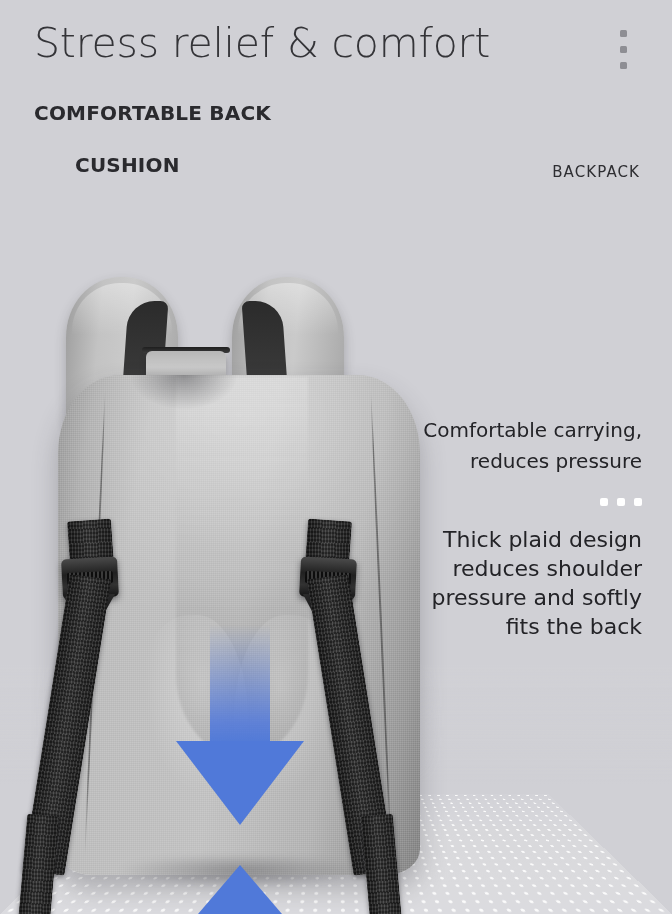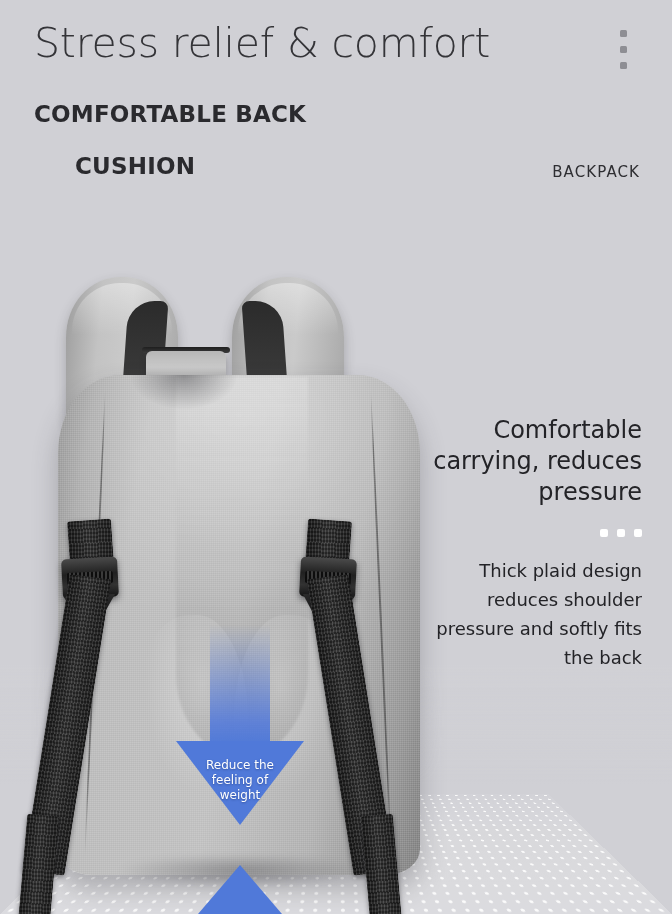--- a/index.html
+++ b/index.html
@@ -30,21 +30,21 @@
   .header{position:absolute;left:0;top:0;width:672px;}
   .title{
     position:absolute;left:34px;top:19px;
     font-size:41px;font-weight:300;color:#343438;letter-spacing:-.2px;
     white-space:nowrap;
   }
   .kebab{position:absolute;left:620px;top:30px;width:10px;height:44px;}
   .kebab i{display:block;width:7px;height:7px;background:#8e8e94;border-radius:1.5px;margin-bottom:9px;}
 
   .sub{
-    position:absolute;left:34px;font-size:23px;font-weight:700;color:#2a2a2e;
+    position:absolute;left:34px;font-size:20px;font-weight:700;color:#2a2a2e;
     letter-spacing:.2px;white-space:nowrap;
   }
   .sub.l1{top:101px;}
   .sub.l2{top:153px;margin-left:41px;}
 
   .eyebrow{
     position:absolute;right:32px;top:163px;
     font-size:15px;font-weight:400;color:#2e2e32;letter-spacing:1.1px;white-space:nowrap;text-align:center;
   }
 
@@ -193,24 +193,24 @@
     position:absolute;left:0;right:0;text-align:center;color:#fff;
     font-size:12px;line-height:15px;font-weight:400;
     text-shadow:0 1px 2px rgba(30,50,110,.5);
     pointer-events:none;
   }
   .arrow-down .arrow-label{top:133px;}
 
   
   .copy{position:absolute;right:30px;top:415px;width:236px;text-align:right;}
   .copy p{margin:0;color:#232327;font-weight:400;}
-  .copy .c1{font-size:24px;line-height:31px;}
+  .copy .c1{font-size:20px;line-height:31px;}
   .dots-sep{display:flex;justify-content:flex-end;gap:9px;margin:21px 0 19px 0;}
   .dots-sep i{width:8px;height:8px;background:#fff;border-radius:2px;display:block;}
-  .copy .c2{font-size:18px;line-height:29px;}
+  .copy .c2{font-size:22px;line-height:29px;}
 </style>
 </head>
 <body>
 
 <div class="page">
 
   <div class="floor"></div>
   <div class="floor-fade"></div>
 
   <div class="header">
@@ -262,25 +262,20 @@
     <div class="webbing strap-l-main"></div>
     <div class="webbing strap-r-main"></div>
     <div class="webbing strap-l-tail"></div>
     <div class="webbing strap-r-tail"></div>
 
     <div class="base-shadow"></div>
 
     <div class="arrow-down">
       <div class="stem"></div>
       <div class="head"></div>
-      <div class="arrow-label">
-        <div>Reduce the</div>
-        <div>feeling of</div>
-        <div>weight</div>
-      </div>
     </div>
 
     <div class="arrow-up">
       <div class="head"></div>
 
     </div>
   </div>
 
   <div class="copy">
     <p class="c1">Comfortable carrying, reduces pressure</p>

